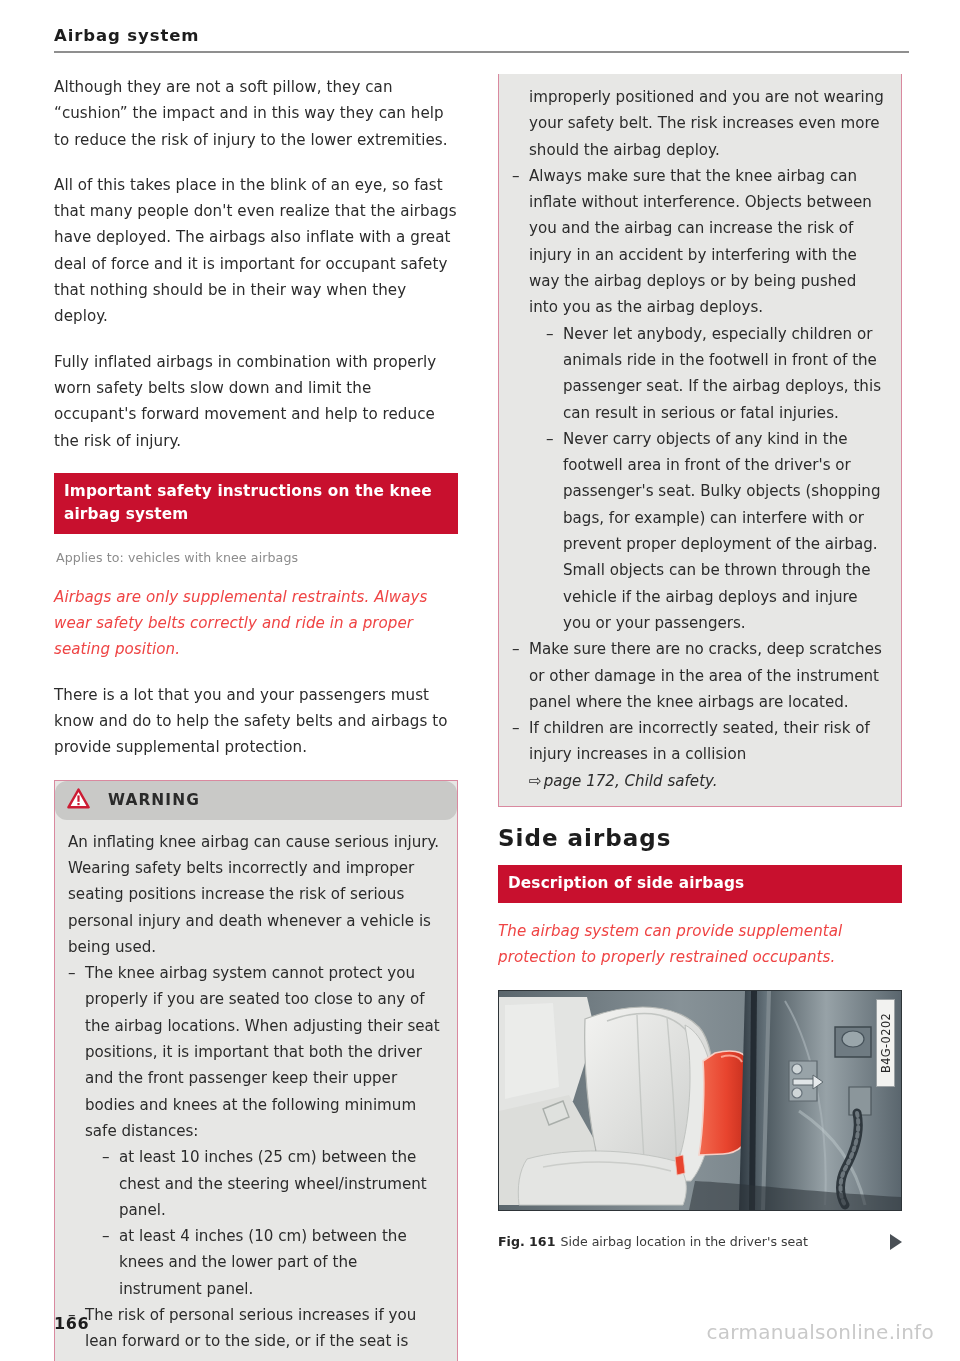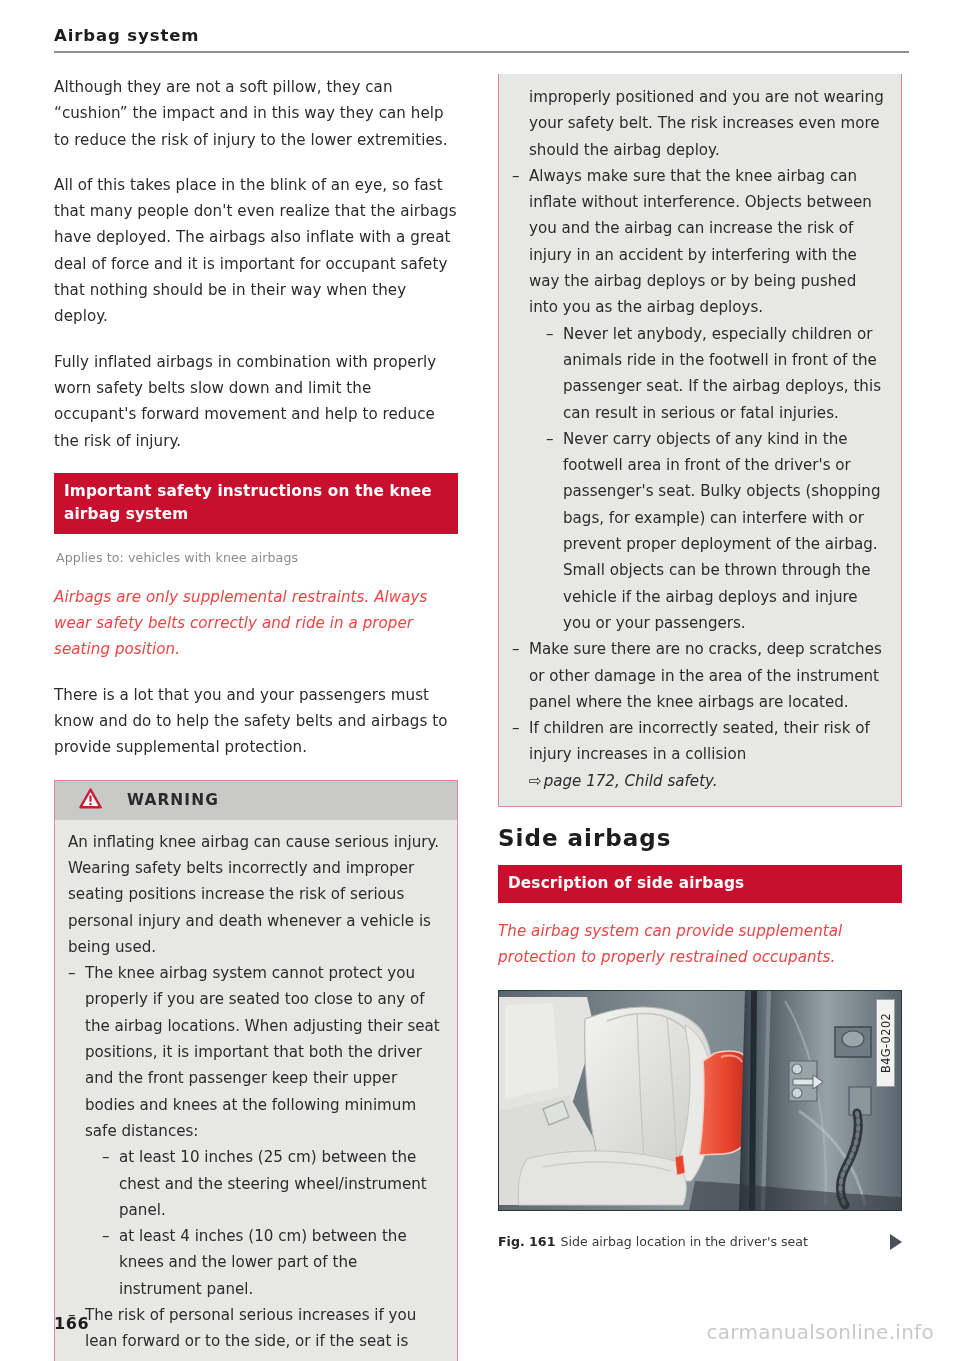--- a/index.html
+++ b/index.html
@@ -103,22 +103,23 @@
     border-bottom: none;
   }
   .warn-box.part-b {
     border-top: none;
     margin-bottom: 18px;
   }
   .warn-head {
     background: #c9c9c7;
     display: flex;
     align-items: center;
-    gap: 25px;
-    padding: 7px 12px 7px 24px;
+    gap: 18px;
+    padding: 7px 12px 7px 12px;
+    border-radius: 12px;
   }
   .warn-head .label {
     font-size: 15.4px;
     font-weight: bold;
     letter-spacing: 1.1px;
     color: #2a2a2a;
   }
   .warn-body {
     padding: 9px 13px 12px 13px;
   }

